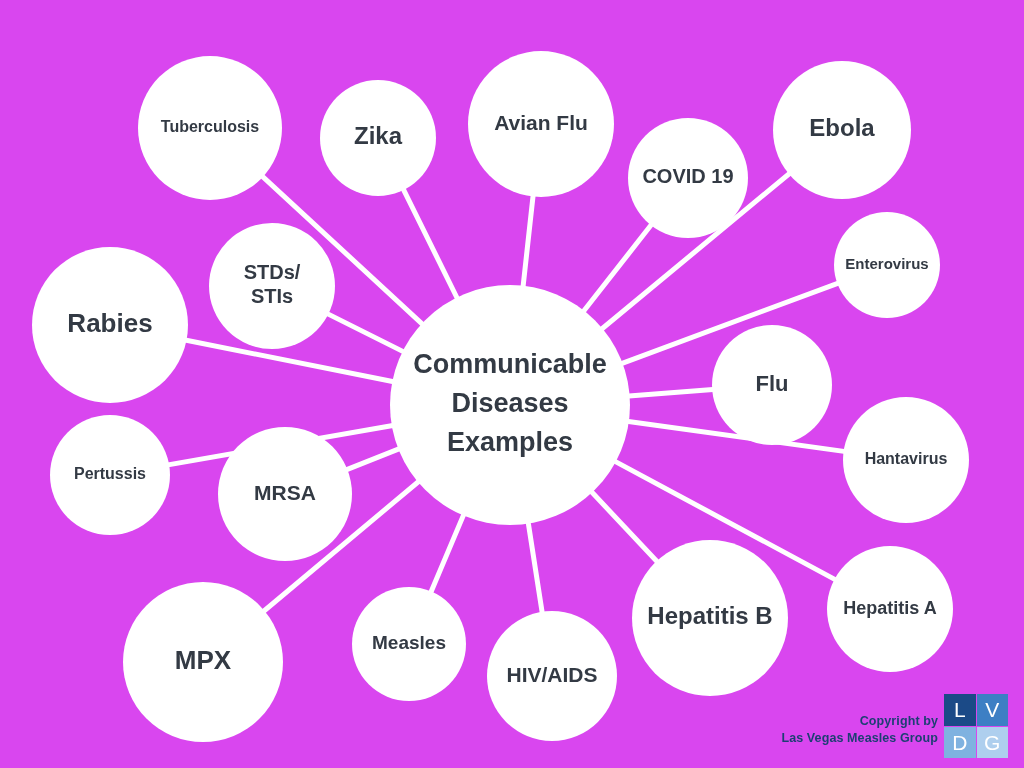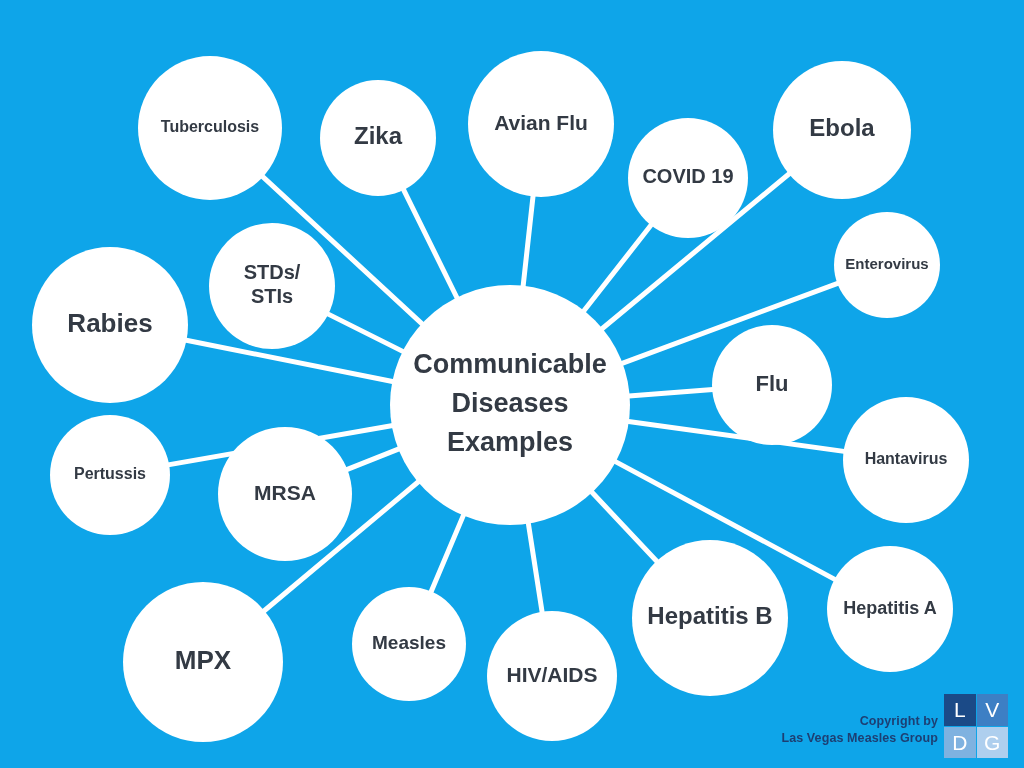--- a/index.html
+++ b/index.html
@@ -8,21 +8,21 @@
     padding: 0;
     background: #ffffff;
   }
   body {
     font-family: "Liberation Sans", sans-serif;
   }
   #canvas {
     position: relative;
     width: 1024px;
     height: 768px;
-    background: #0ea5e9;
+    background: #d946ef;
     overflow: hidden;
   }
   #map-svg {
     position: absolute;
     left: 0;
     top: 0;
     width: 1024px;
     height: 768px;
     display: block;
   }

